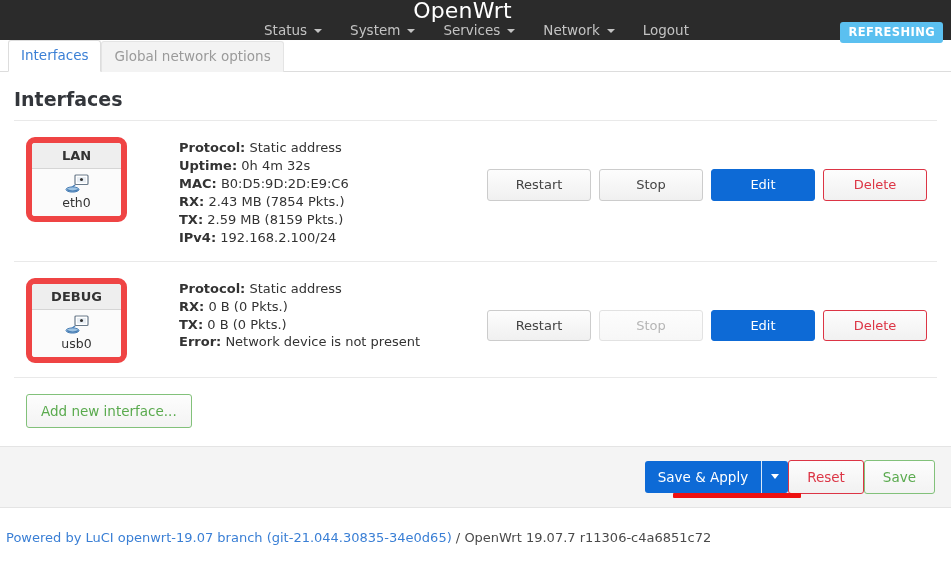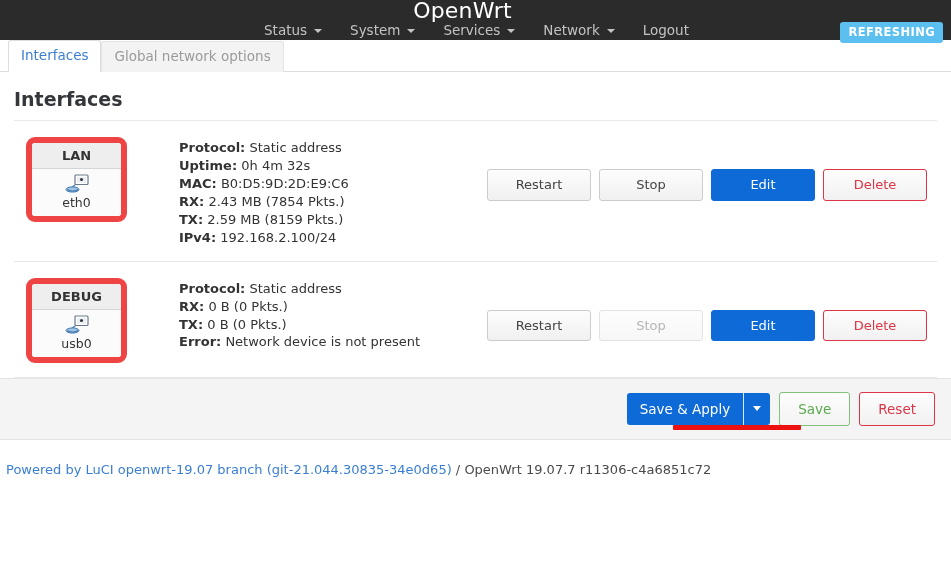--- a/index.html
+++ b/index.html
@@ -209,21 +209,20 @@
   
   .actionbar {
     background: #f4f4f4;
     border-top: 1px solid #e4e4e4;
     border-bottom: 1px solid #e4e4e4;
     height: 62px;
     display: flex;
     align-items: center;
     justify-content: flex-end;
     padding-right: 16px;
-    gap: 9px;
     position: relative;
   }
   .split-btn {
     display: flex;
     align-items: stretch;
     border-radius: 3px;
     overflow: hidden;
     background: #0d6ad6;
     cursor: pointer;
   }
@@ -395,30 +394,33 @@
     </div>
 
     <div class="iface-actions">
       <div class="btn btn-neutral">Restart</div>
       <div class="btn btn-disabled">Stop</div>
       <div class="btn btn-primary">Edit</div>
       <div class="btn btn-danger">Delete</div>
     </div>
   </div>
 
+  <div class="add-iface-wrap">
+    <div class="btn btn-add btn-success-outline">Add new interface...</div>
+  </div>
 </div>
 
 <div class="actionbar">
   <div class="split-btn">
     <div class="split-main">Save &amp; Apply</div>
     <div class="split-divider"></div>
     <div class="split-caret">
       <i></i>
     </div>
   </div>
+  <div class="btn btn-bar btn-danger">Reset</div>
   <div class="btn btn-bar btn-success-outline">Save</div>
-  <div class="btn btn-bar btn-danger">Reset</div>
   <div class="red-marker"></div>
 </div>
 
 <div class="footer">
   <a>Powered by LuCI openwrt-19.07 branch (git-21.044.30835-34e0d65)</a><span class="footer-rest"> / OpenWrt 19.07.7 r11306-c4a6851c72</span>
 </div>
 
 </body></html>

